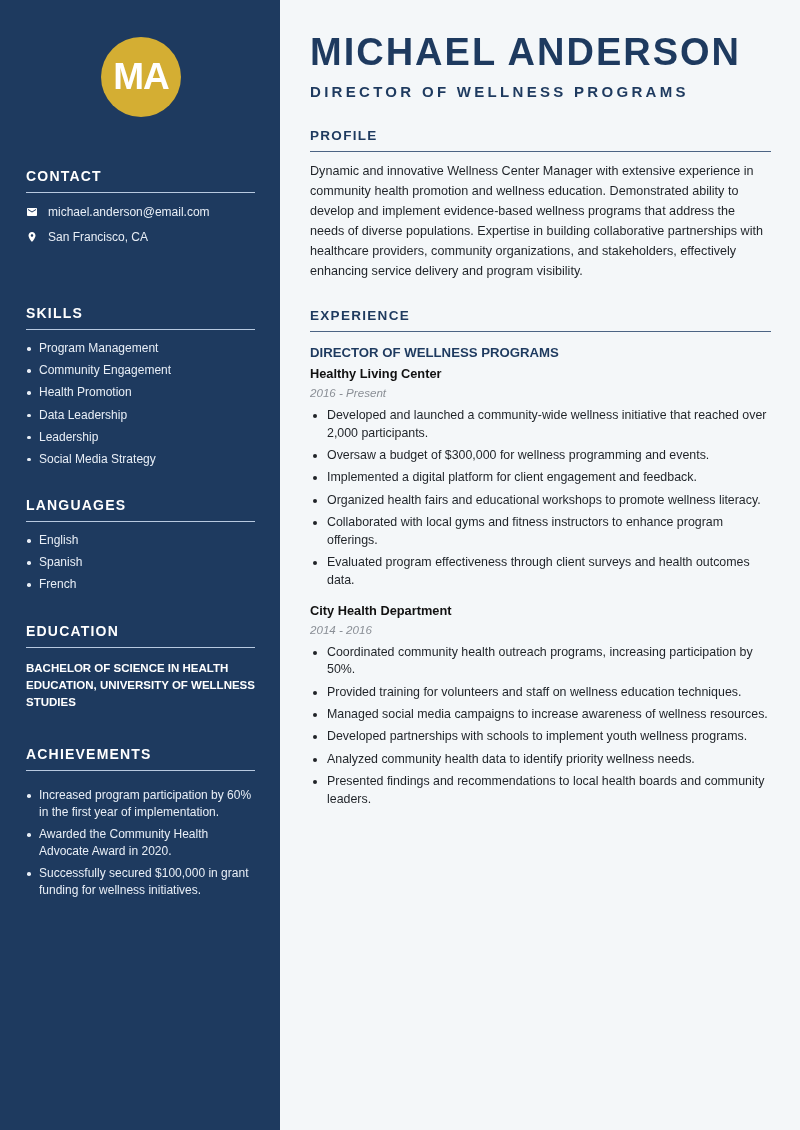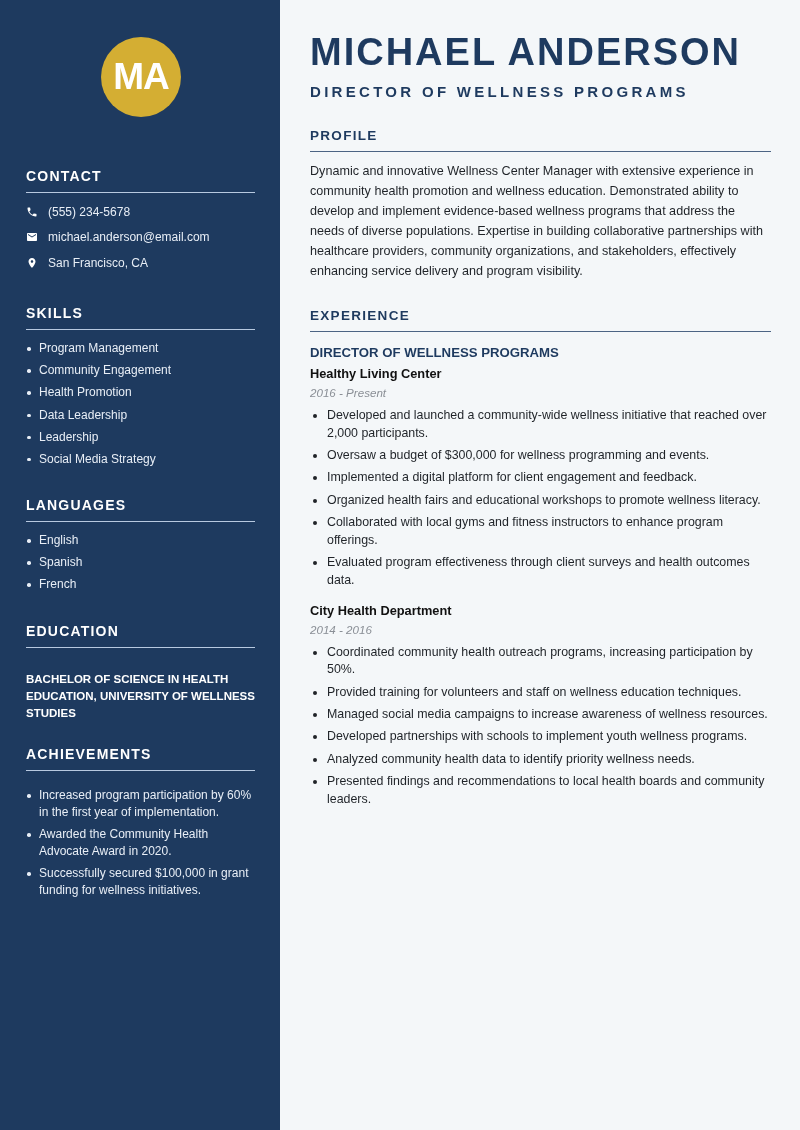--- a/index.html
+++ b/index.html
@@ -39,21 +39,21 @@
   .side-list li {
     position: relative; padding-left: 13px;
     font-size: 12px; color: #e8eef6; line-height: 17px;
     margin-bottom: 5.2px;
   }
   .side-list li::before {
     content: ""; position: absolute; left: 1px; top: 7px;
     width: 3.5px; height: 3.5px; border-radius: 50%; background: #e8eef6;
   }
   .edu-text {
-    margin-top: 23px; font-size: 11.5px; font-weight: bold; line-height: 17px;
+    margin-top: 12px; font-size: 11.5px; font-weight: bold; line-height: 17px;
     color: #ffffff; text-transform: uppercase;
   }
 
   .main { position: absolute; left: 310px; top: 0; width: 461px; }
   .name {
     position: absolute; top: 31px; left: 0;
     font-size: 38px; font-weight: bold; color: #1e3a5f; letter-spacing: 2px;
     white-space: nowrap;
   }
   .title {
@@ -85,26 +85,20 @@
 <body>
 
 <aside class="sidebar">
   <div class="avatar">
     <span>MA</span>
   </div>
 
   <section class="side-section" style="top:168px;">
     <h3 class="side-heading">CONTACT</h3>
     <div style="margin-top:6px;">
-      <div class="contact-row">
-        <svg viewBox="0 0 24 24">
-            <path fill="#ffffff" d="M6.6 10.8c1.4 2.8 3.8 5.1 6.6 6.6l2.2-2.2c.3-.3.7-.4 1-.2 1.1.4 2.3.6 3.6.6.6 0 1 .4 1 1V20c0 .6-.4 1-1 1C10.6 21 3 13.4 3 4c0-.6.4-1 1-1h3.5c.6 0 1 .4 1 1 0 1.3.2 2.5.6 3.6.1.3 0 .7-.2 1L6.6 10.8z"></path>
-          </svg>
-        <span>(555) 234-5678</span>
-      </div>
       <div class="contact-row">
         <svg viewBox="0 0 24 24">
             <path fill="#ffffff" d="M20 4H4c-1.1 0-2 .9-2 2v12c0 1.1.9 2 2 2h16c1.1 0 2-.9 2-2V6c0-1.1-.9-2-2-2zm0 4l-8 5-8-5V6l8 5 8-5v2z"></path>
           </svg>
         <span>michael.anderson@email.com</span>
       </div>
       <div class="contact-row">
         <svg viewBox="0 0 24 24">
             <path fill="#ffffff" d="M12 2C8.1 2 5 5.1 5 9c0 5.2 7 13 7 13s7-7.8 7-13c0-3.9-3.1-7-7-7zm0 9.5c-1.4 0-2.5-1.1-2.5-2.5s1.1-2.5 2.5-2.5 2.5 1.1 2.5 2.5-1.1 2.5-2.5 2.5z"></path>
           </svg>

